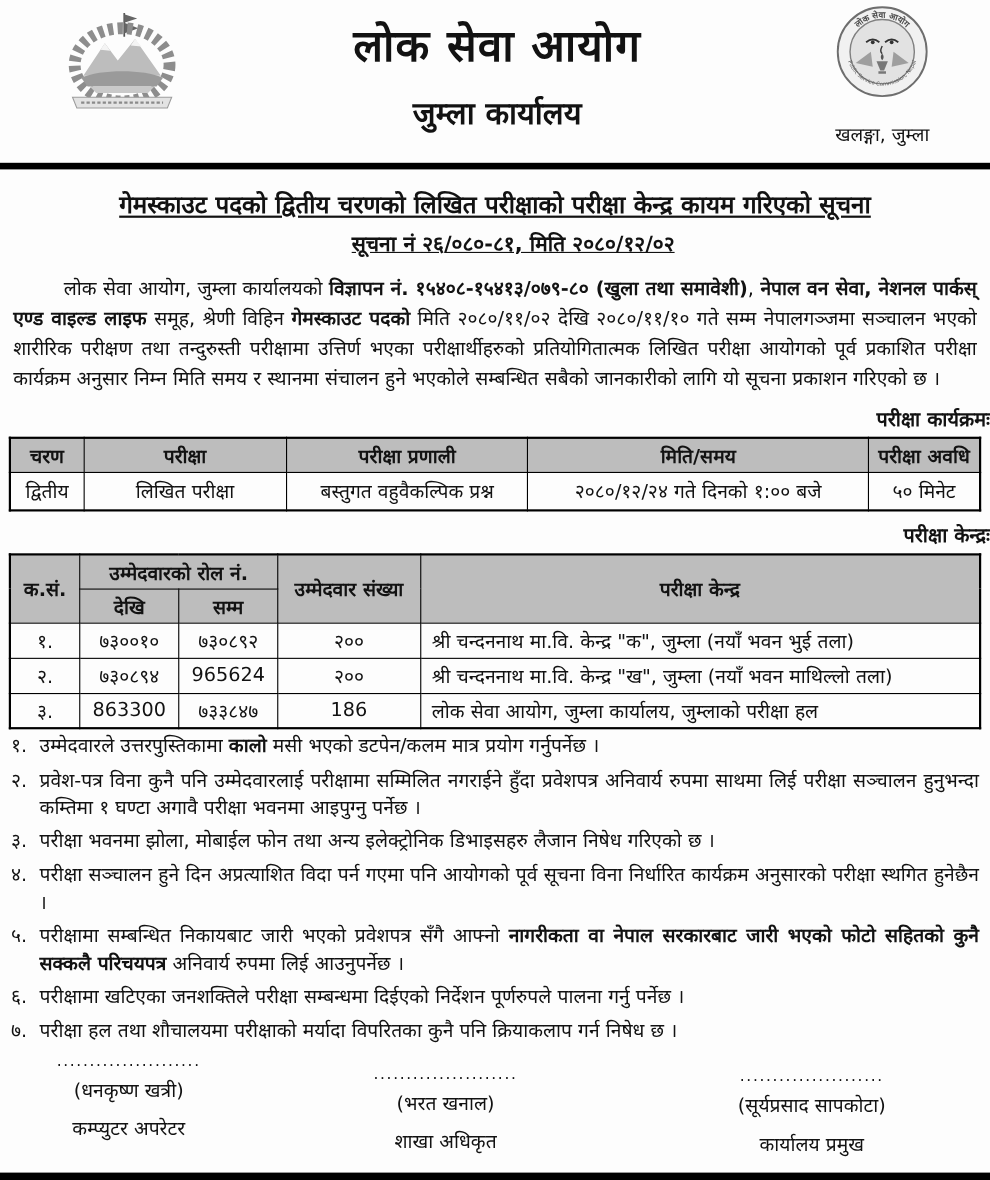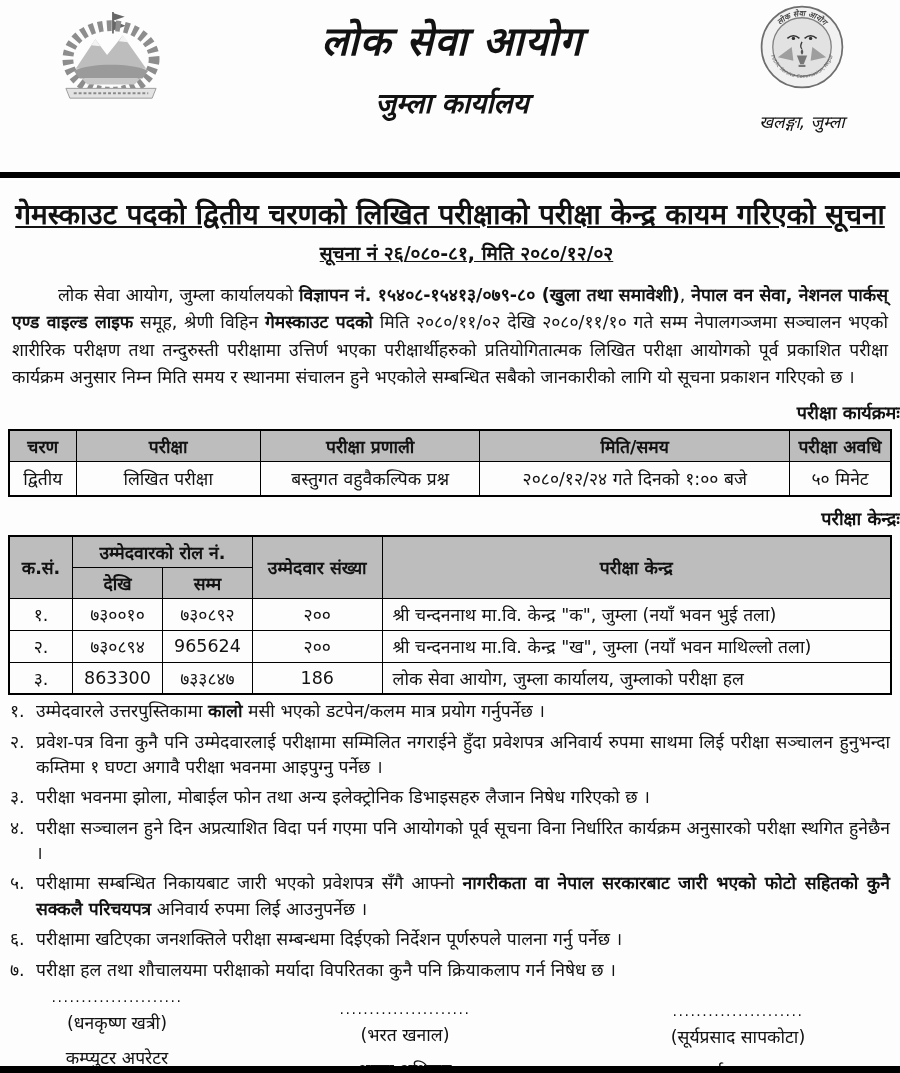--- a/index.html
+++ b/index.html
@@ -10,33 +10,33 @@
     height: 1073px;
     margin: 0 auto;
     background: #fdfdfd;
     font-family: "DejaVu Sans", sans-serif;
     color: #121212;
     overflow: hidden;
   }
   .b { font-weight: bold; }
 
   
-  .header { display:flex; align-items:flex-start; padding:4px 18px 0 52px; height:172px;font-style:italic; }
+  .header { display:flex; align-items:flex-start; padding:4px 18px 0 52px; height:148px; }
   .logo-left { width:130px; flex:0 0 130px; padding-top:4px; }
   .logo-left svg { width:118px; height:98px; }
   .header-center { flex:1; text-align:center; }
   .org-name  { font-size:40px; font-weight:bold; margin-top:8px; letter-spacing:1px; }
   .office-name { font-size:28px; font-weight:bold; margin-top:16px; }
   .header-right { width:160px; flex:0 0 160px; text-align:center; }
   .header-right svg { width:86px; height:86px; }
   .location { font-size:17px; margin-top:16px; white-space:nowrap; }
   .rule { height:6px; background:#000; width:100%; }
 
   
-  .doc-title { text-align:center; font-size:28px; font-weight:bold; text-decoration:underline; margin-top:16px; }
+  .doc-title { text-align:center; font-size:22px; font-weight:bold; text-decoration:underline; margin-top:16px; }
   .doc-subtitle { text-align:center; font-size:19px; font-weight:bold; text-decoration:underline; margin-top:8px;padding-left:33px; }
 
   
   .intro {
     margin:16px 12px 0 12px;
     font-size:17.5px;
     line-height:1.56;
     text-align:justify;
     text-indent:46px;
   }

